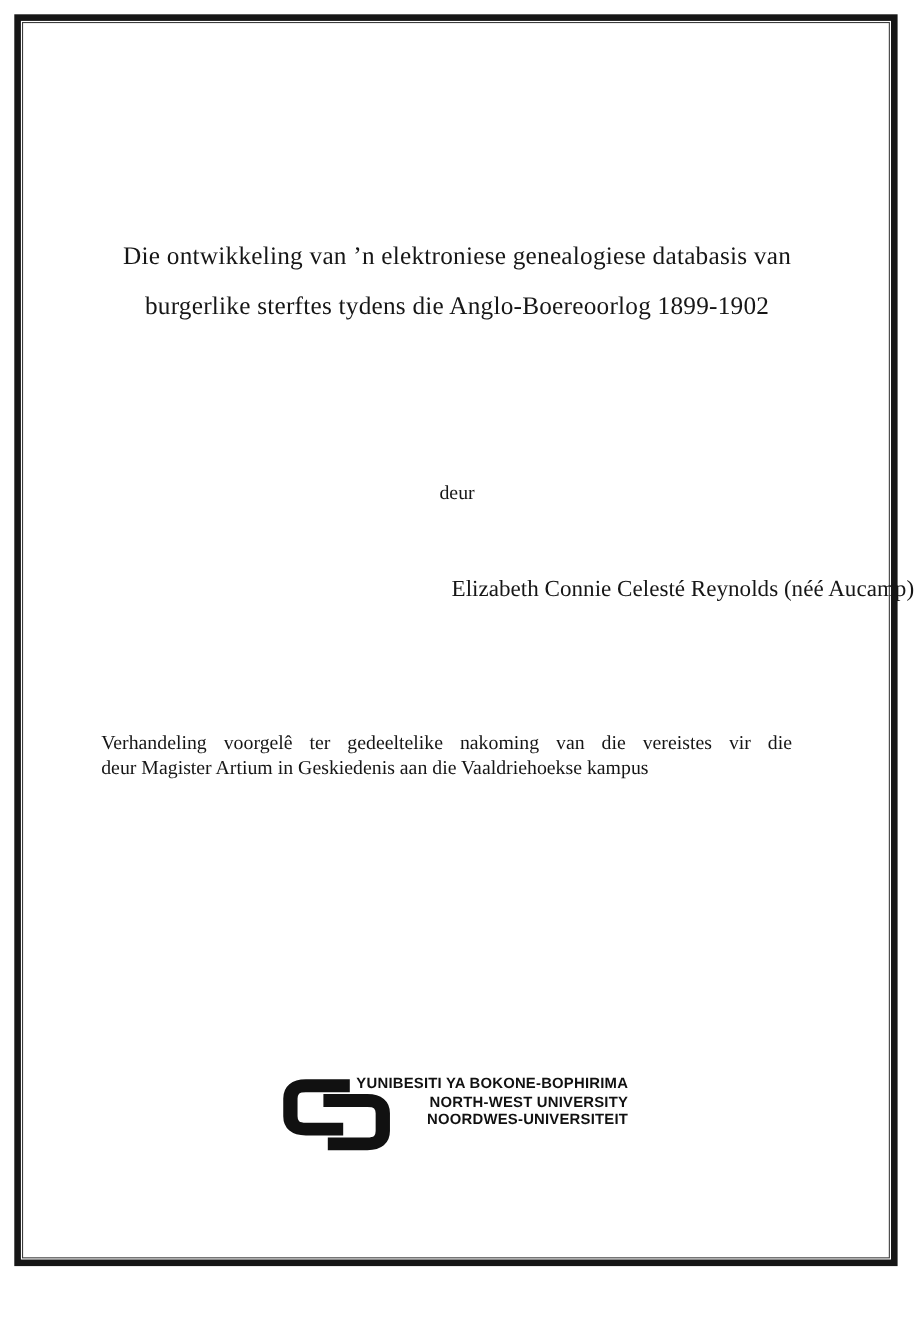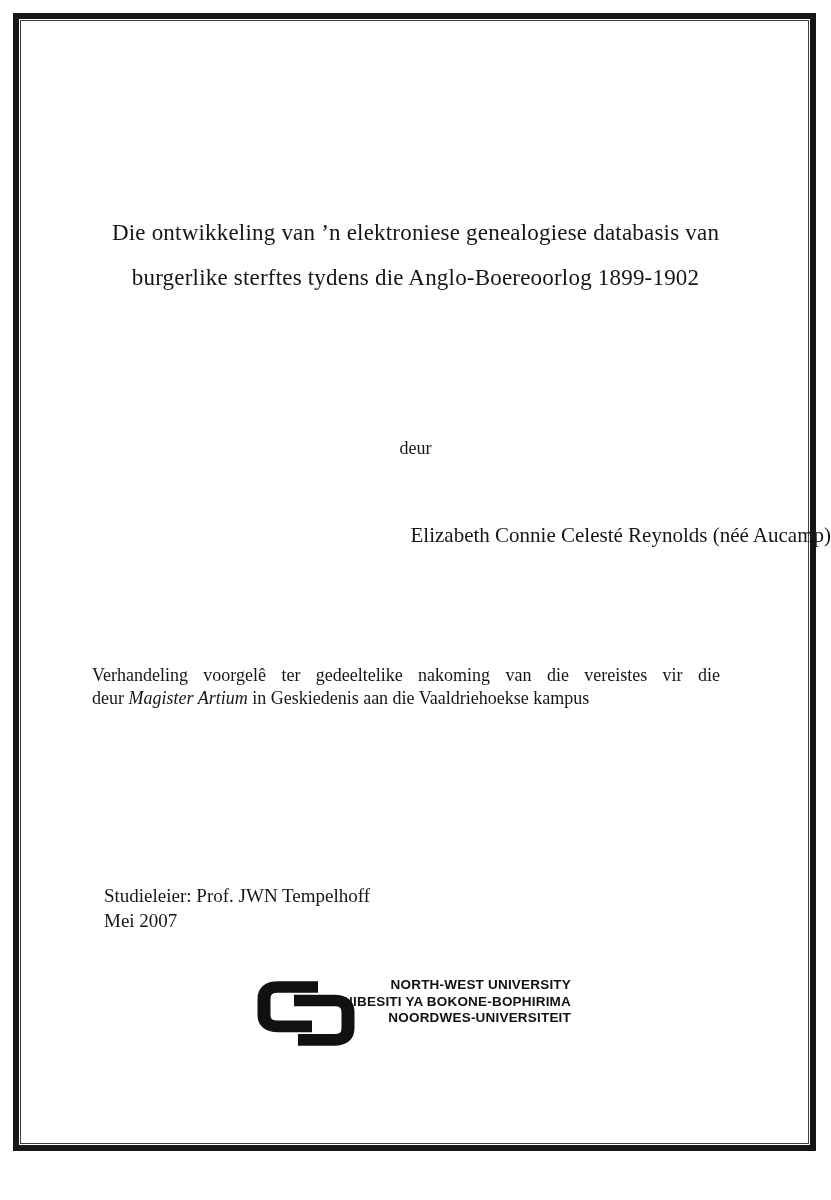--- a/index.html
+++ b/index.html
@@ -57,21 +57,20 @@
     left: 92px;
     width: 628px;
     font-size: 18px;
     line-height: 22.5px;
   }
   .statement .justified {
     text-align: justify;
     text-align-last: justify;
   }
   .statement .italic {
-    font-style: italic;
   }
   .supervisor-block {
     position: absolute;
     top: 884px;
     left: 104px;
     font-size: 19px;
     line-height: 24.5px;
   }
   .logo-block {
     position: absolute;
@@ -116,32 +115,28 @@
 
   <div class="byline">deur</div>
 
   <div class="author">Elizabeth Connie Celesté Reynolds (néé Aucamp)</div>
 
   <div class="statement">
     <div class="justified">Verhandeling voorgelê ter gedeeltelike nakoming van die vereistes vir die</div>
     <div><span>deur </span><span class="italic">Magister Artium</span><span> in Geskiedenis aan die Vaaldriehoekse kampus</span></div>
   </div>
 
-  <div class="supervisor-block">
-    <div>Studieleier: Prof. JWN Tempelhoff</div>
-    <div>Mei 2007</div>
-  </div>
 
   <div class="logo-block">
     <svg class="logo-mark" width="98" height="68" viewBox="0 0 98 76" preserveAspectRatio="none" aria-hidden="true">
 
       <path d="M 61,9 L 21,9 Q 7,9 7,22 L 7,40 Q 7,53 21,53 L 55,53" fill="none" stroke="#111111" stroke-width="13"></path>
 
       <path d="M 37,24 L 77,24 Q 91,24 91,37 L 91,55 Q 91,68 77,68 L 41,68" fill="none" stroke="#111111" stroke-width="13"></path>
     </svg>
     <div class="logo-text">
+      <div>YUNIBESITI YA BOKONE-BOPHIRIMA</div>
       <div>NORTH-WEST UNIVERSITY</div>
-      <div>YUNIBESITI YA BOKONE-BOPHIRIMA</div>
       <div>NOORDWES-UNIVERSITEIT</div>
     </div>
   </div>
 
 </div>
 
 </body></html>

